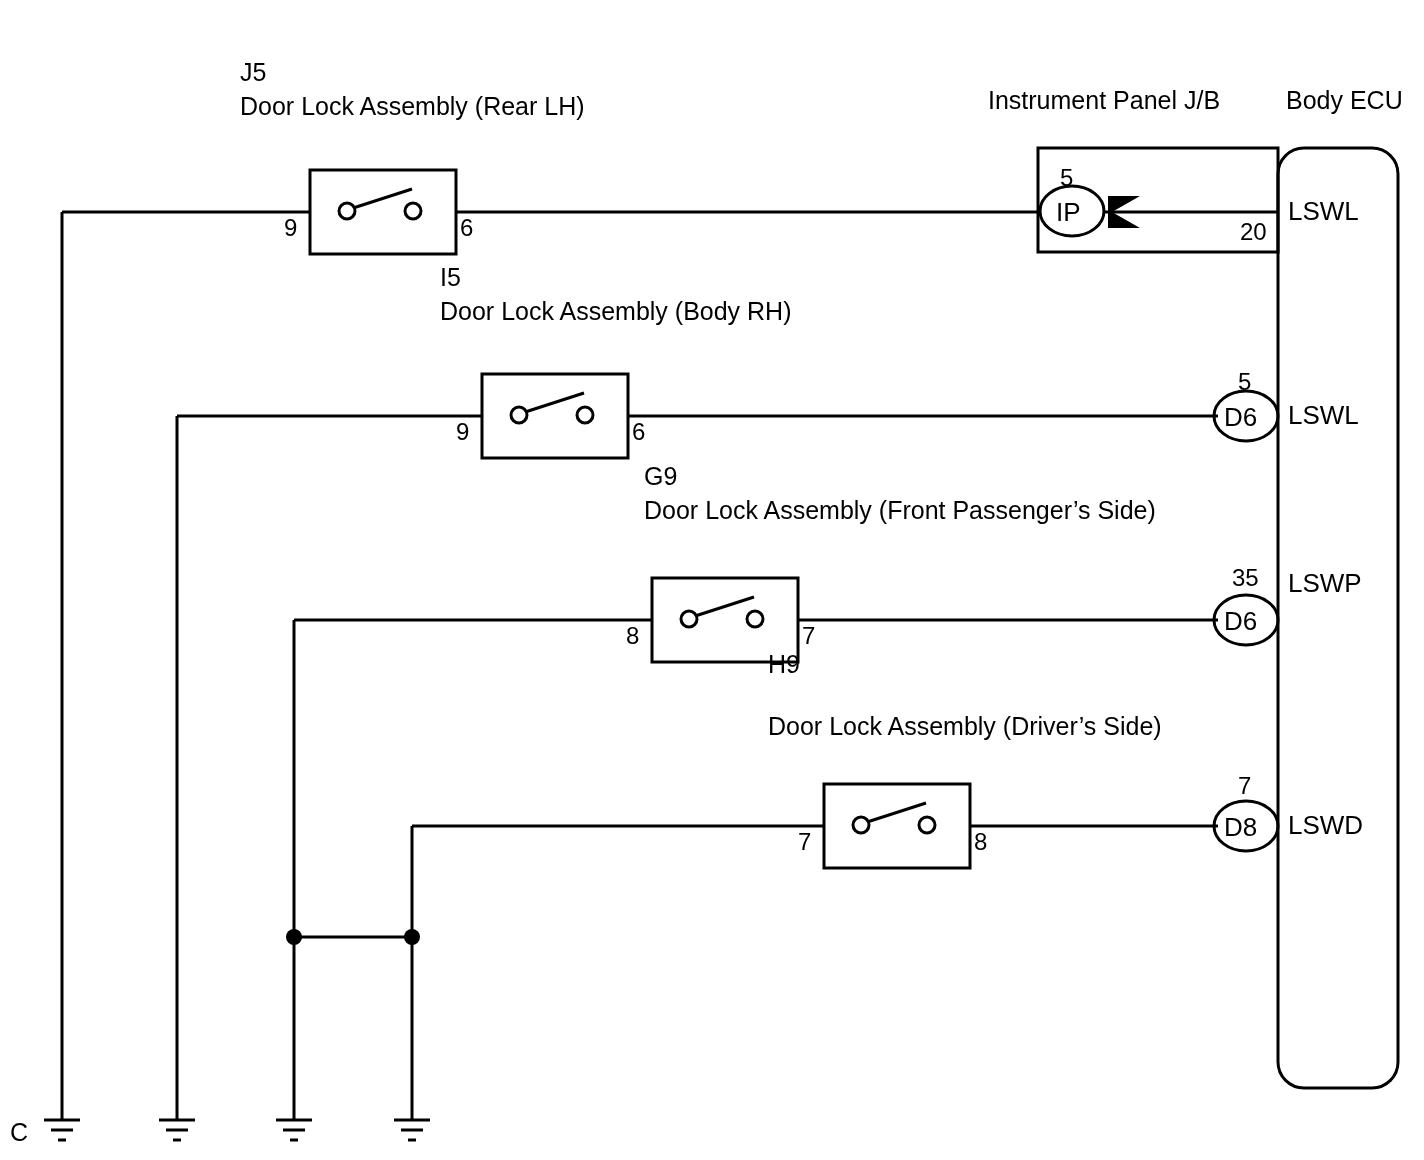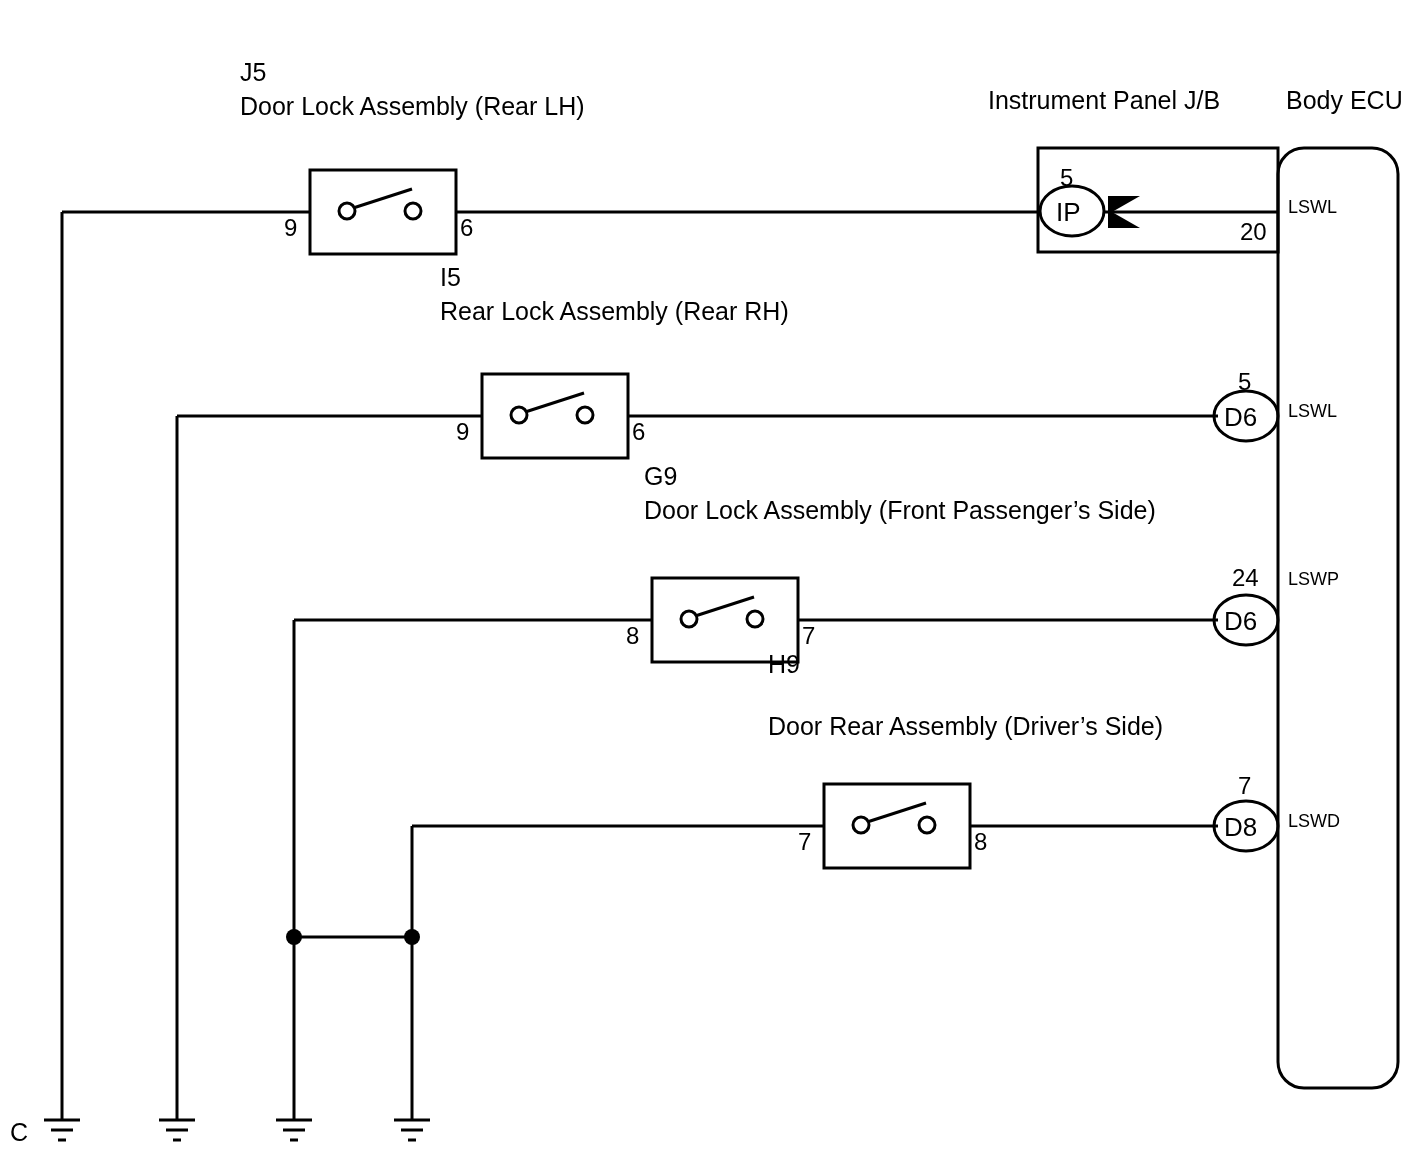--- a/index.html
+++ b/index.html
@@ -31,21 +31,21 @@
   .lbl-title {
     font-size: 25px;
   }
   .lbl-comp {
     font-size: 25px;
   }
   .lbl-pin {
     font-size: 24px;
   }
   .lbl-sig {
-    font-size: 18px;
+    font-size: 26px;
   }
   .lbl-conn {
     font-size: 26px;
   }
   .lbl-small {
     font-size: 24px;
   }
 </style>
 </head>
 <body>
@@ -140,44 +140,44 @@
 
   <div class="lbl lbl-title" style="left:980px; top:88px;margin-left:8px;">Instrument Panel J/B</div>
   <div class="lbl lbl-title" style="left:1286px; top:88px;">Body ECU</div>
 
   <div class="lbl lbl-comp" style="left:240px; top:60px;">J5</div>
   <div class="lbl lbl-comp" style="left:240px; top:94px;">Door Lock Assembly (Rear LH)</div>
   <div class="lbl lbl-pin" style="left:284px; top:216px;">9</div>
   <div class="lbl lbl-pin" style="left:460px; top:216px;">6</div>
 
   <div class="lbl lbl-comp" style="left:440px; top:265px;">I5</div>
-  <div class="lbl lbl-comp" style="left:440px; top:299px;">Rear Lock Assembly (Rear RH)</div>
+  <div class="lbl lbl-comp" style="left:440px; top:299px;">Door Lock Assembly (Body RH)</div>
   <div class="lbl lbl-pin" style="left:456px; top:420px;">9</div>
   <div class="lbl lbl-pin" style="left:632px; top:420px;">6</div>
 
   <div class="lbl lbl-comp" style="left:644px; top:464px;">G9</div>
   <div class="lbl lbl-comp" style="left:644px; top:498px;">Door Lock Assembly (Front Passenger’s Side)</div>
   <div class="lbl lbl-pin" style="left:626px; top:624px;">8</div>
   <div class="lbl lbl-pin" style="left:802px; top:624px;">7</div>
 
   <div class="lbl lbl-comp" style="left:768px; top:652px;">H9</div>
-  <div class="lbl lbl-comp" style="left:768px; top:714px;">Door Rear Assembly (Driver’s Side)</div>
+  <div class="lbl lbl-comp" style="left:768px; top:714px;">Door Lock Assembly (Driver’s Side)</div>
   <div class="lbl lbl-pin" style="left:798px; top:830px;">7</div>
   <div class="lbl lbl-pin" style="left:974px; top:830px;">8</div>
 
   <div class="lbl lbl-small" style="left:1060px; top:166px;">5</div>
   <div class="lbl lbl-conn" style="left:1056px; top:199px;">IP</div>
   <div class="lbl lbl-small" style="left:1240px; top:220px;">20</div>
   <div class="lbl lbl-sig" style="left:1288px; top:198px;">LSWL</div>
 
   <div class="lbl lbl-small" style="left:1238px; top:370px;">5</div>
   <div class="lbl lbl-conn" style="left:1224px; top:404px;">D6</div>
   <div class="lbl lbl-sig" style="left:1288px; top:402px;">LSWL</div>
 
-  <div class="lbl lbl-small" style="left:1232px; top:566px;">24</div>
+  <div class="lbl lbl-small" style="left:1232px; top:566px;">35</div>
   <div class="lbl lbl-conn" style="left:1224px; top:608px;">D6</div>
   <div class="lbl lbl-sig" style="left:1288px; top:570px;">LSWP</div>
 
   <div class="lbl lbl-small" style="left:1238px; top:774px;">7</div>
   <div class="lbl lbl-conn" style="left:1224px; top:814px;">D8</div>
   <div class="lbl lbl-sig" style="left:1288px; top:812px;">LSWD</div>
 
   <div class="lbl lbl-comp" style="left:10px; top:1120px;">C</div>
 
 </div>

